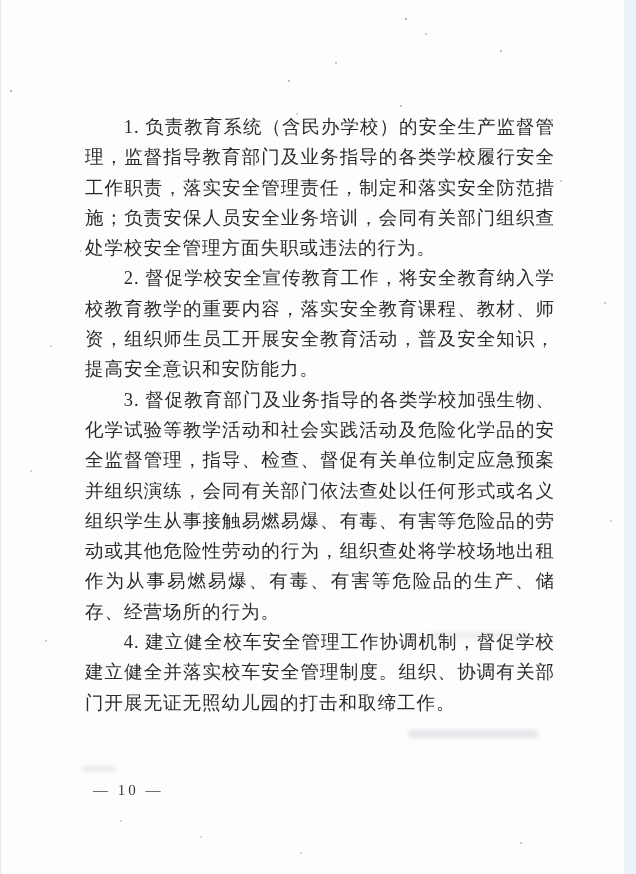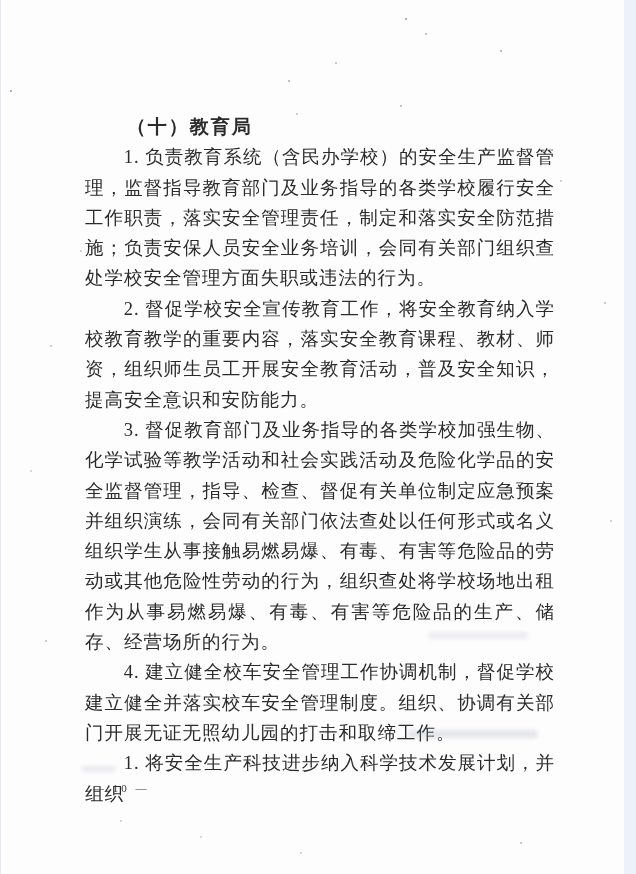--- a/index.html
+++ b/index.html
@@ -48,21 +48,21 @@
     letter-spacing: 2px;
     line-height: 30.3px;
   }
   .para {
     margin: 0;
     text-indent: 2.1em;
   }
   .page-number {
     position: absolute;
     left: 93px; top: 782px;
-    font-size: 11px;
+    font-size: 15px;
     letter-spacing: 3px;
     color: #3a3a3a;
   }
   
   .specks {
     position: absolute; top: 0; left: 0;
     width: 2px; height: 2px;
     background: transparent;
     box-shadow:
       405px 18px 0 #9aa0ad, 425px 33px 0 #b3b8c2, 500px 50px 0 #a7adb9,
@@ -86,32 +86,30 @@
 </style>
 </head>
 <body>
 
 <div class="page">
 
   <div class="edge-line-left"></div>
 
   <div class="content">
 
-    <h2 class="section-heading">（十）教育局</h2>
 
     <p class="para">1. 负责教育系统（含民办学校）的安全生产监督管理，监督指导教育部门及业务指导的各类学校履行安全工作职责，落实安全管理责任，制定和落实安全防范措施；负责安保人员安全业务培训，会同有关部门组织查处学校安全管理方面失职或违法的行为。</p>
 
     <p class="para">2. 督促学校安全宣传教育工作，将安全教育纳入学校教育教学的重要内容，落实安全教育课程、教材、师资，组织师生员工开展安全教育活动，普及安全知识，提高安全意识和安防能力。</p>
 
     <p class="para">3. 督促教育部门及业务指导的各类学校加强生物、化学试验等教学活动和社会实践活动及危险化学品的安全监督管理，指导、检查、督促有关单位制定应急预案并组织演练，会同有关部门依法查处以任何形式或名义组织学生从事接触易燃易爆、有毒、有害等危险品的劳动或其他危险性劳动的行为，组织查处将学校场地出租作为从事易燃易爆、有毒、有害等危险品的生产、储存、经营场所的行为。</p>
 
     <p class="para">4. 建立健全校车安全管理工作协调机制，督促学校建立健全并落实校车安全管理制度。组织、协调有关部门开展无证无照幼儿园的打击和取缔工作。</p>
 
 
-    <p class="para">1. 将安全生产科技进步纳入科学技术发展计划，并组织</p>
 
   </div>
 
   <div class="page-number">— 10 —</div>
 
   <div class="specks"></div>
   <div class="smudge smudge-1"></div>
   <div class="smudge smudge-2"></div>
   <div class="smudge smudge-3"></div>
 

